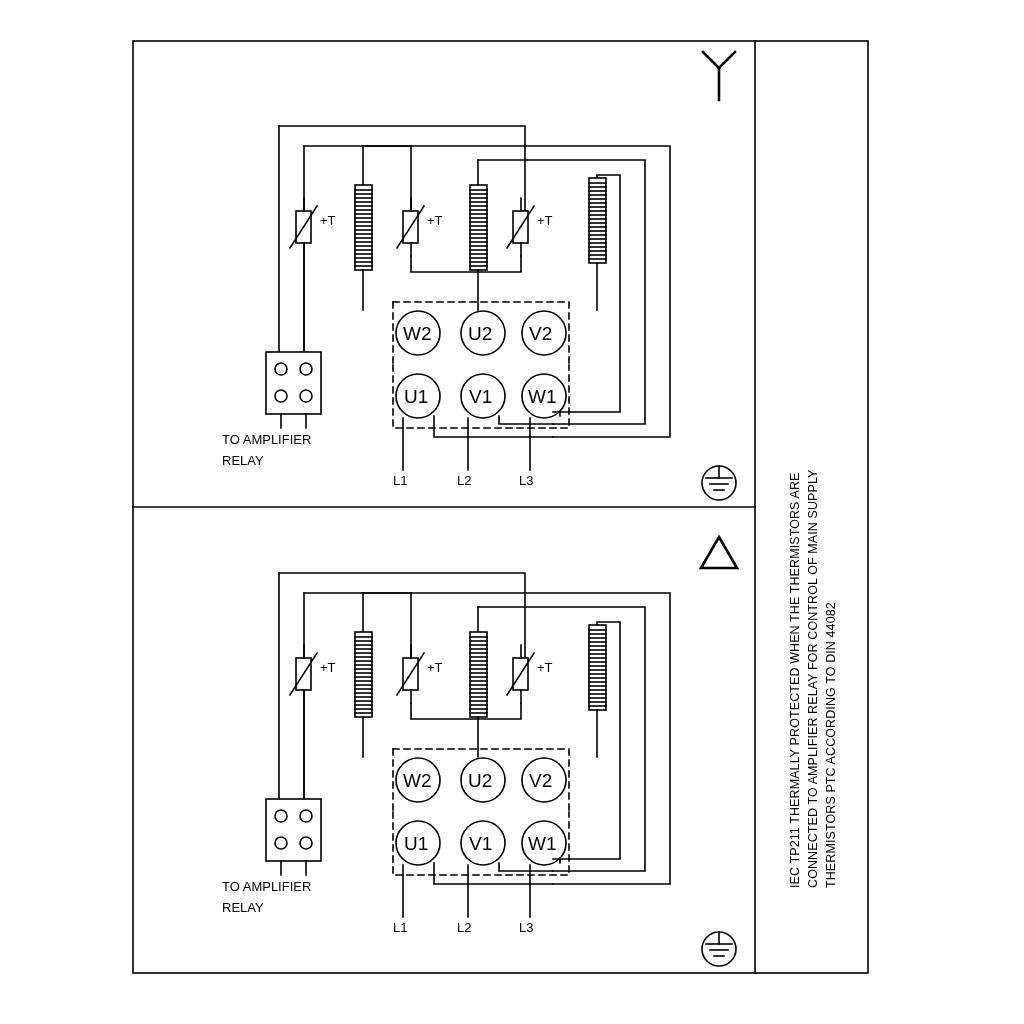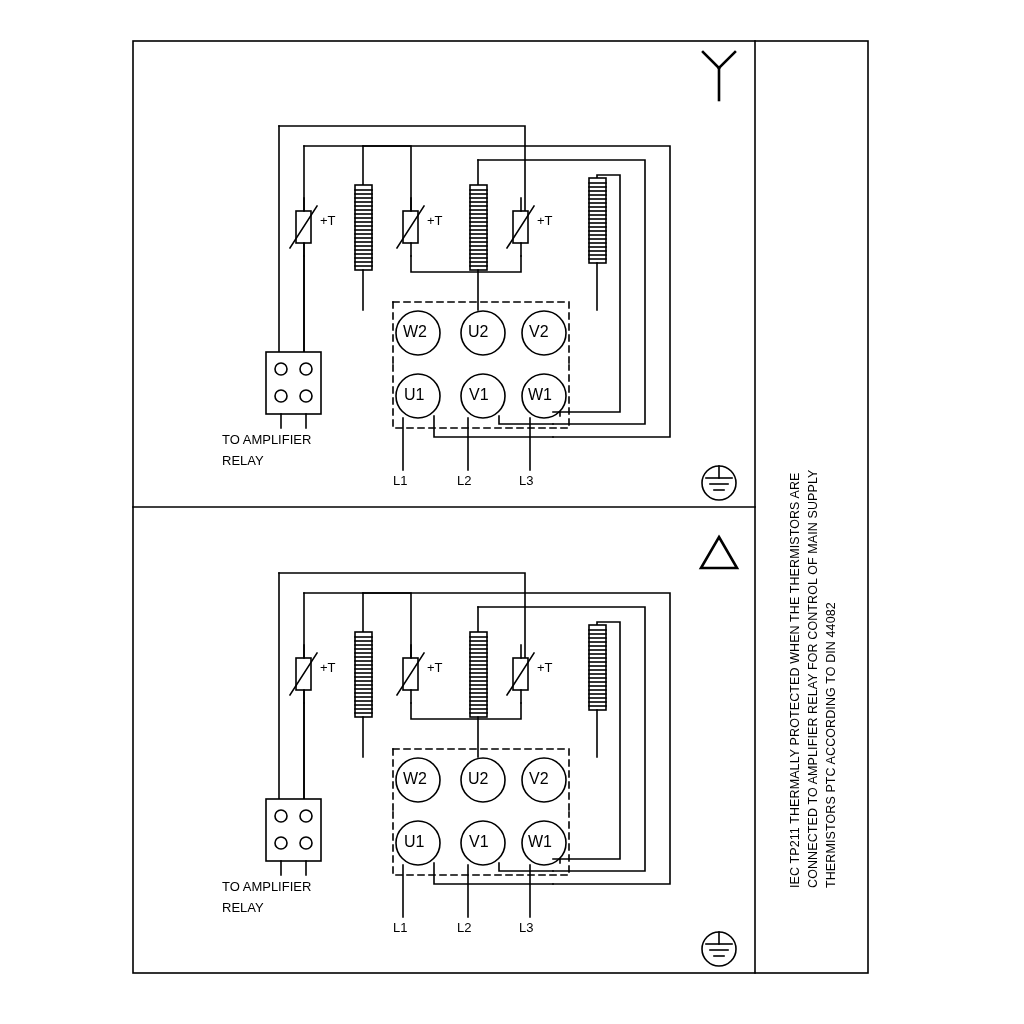--- a/index.html
+++ b/index.html
@@ -30,21 +30,21 @@
   }
   .lbl {
     position: absolute;
     font-family: "Liberation Sans", sans-serif;
     font-size: 13px;
     color: #000;
     white-space: nowrap;
     line-height: 1.15;
   }
   .lbl.term {
-    font-size: 16px;
+    font-size: 19px;
   }
   .sidenote {
     position: absolute;
     font-family: "Liberation Sans", sans-serif;
     font-size: 12.5px;
     white-space: nowrap;
     transform-origin: 0 0;
     transform: rotate(-90deg);
     letter-spacing: 0.1px;
   }

